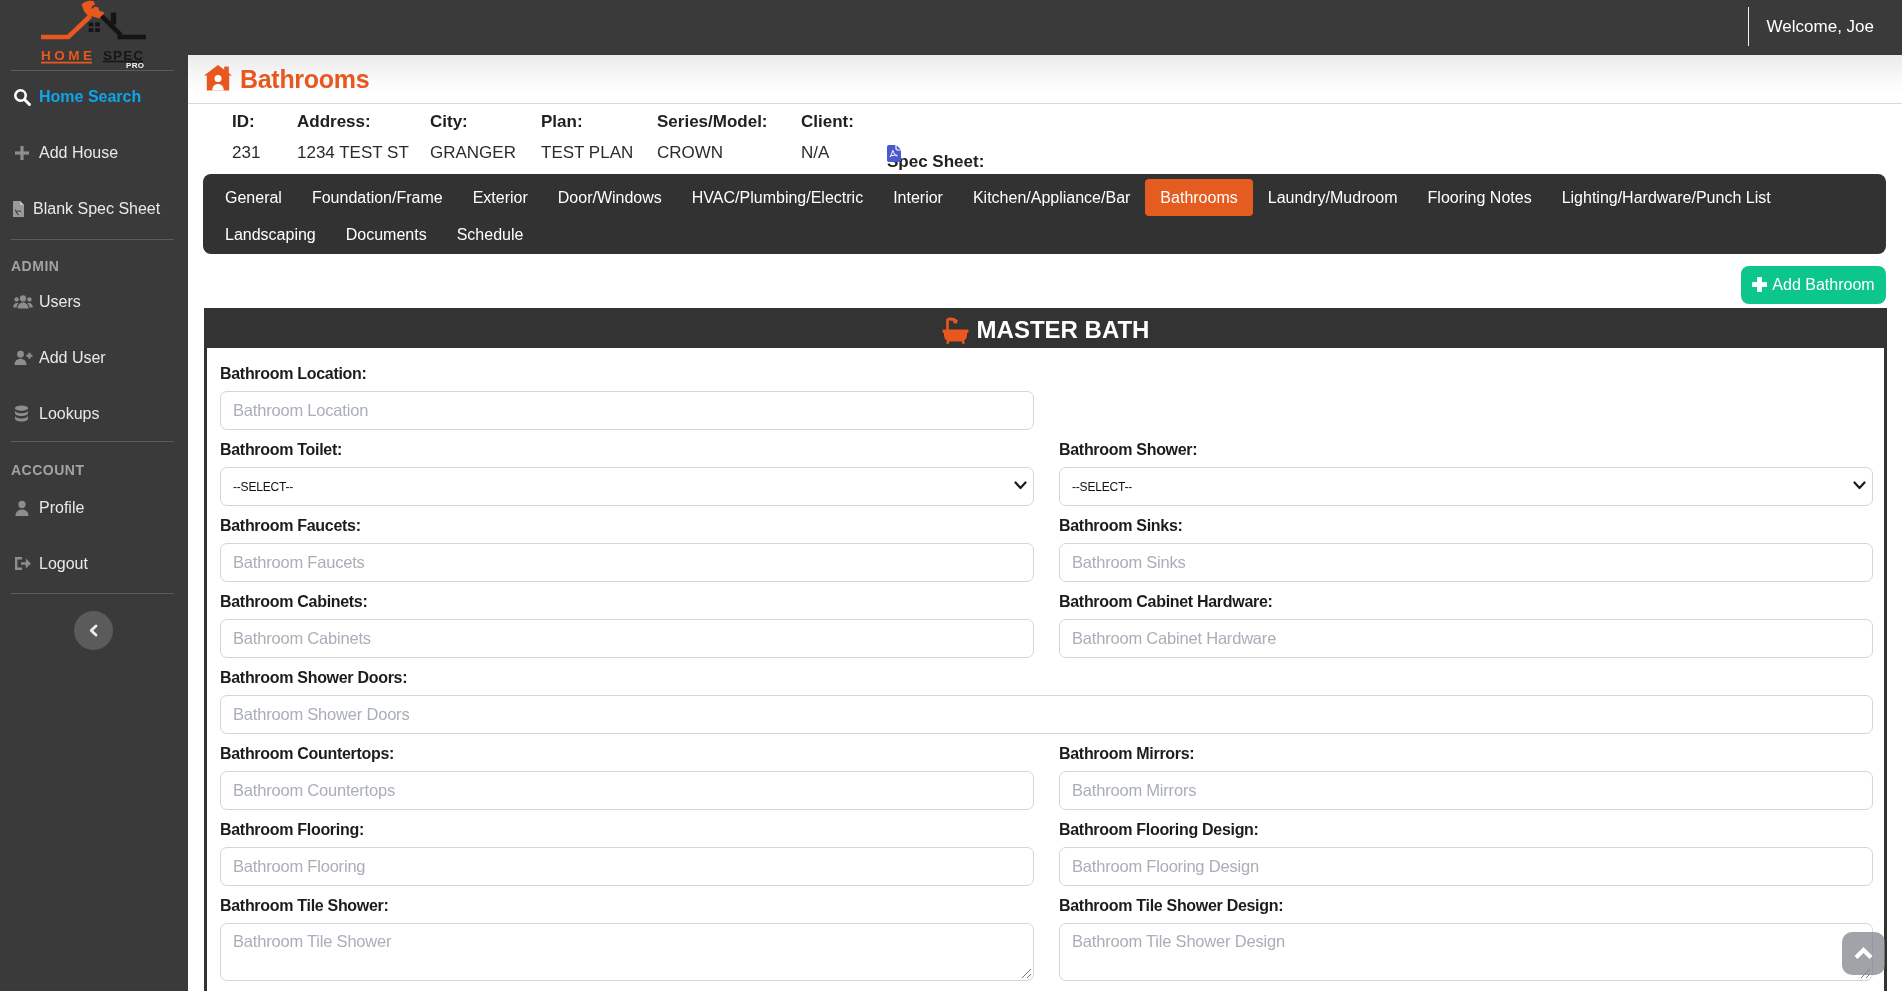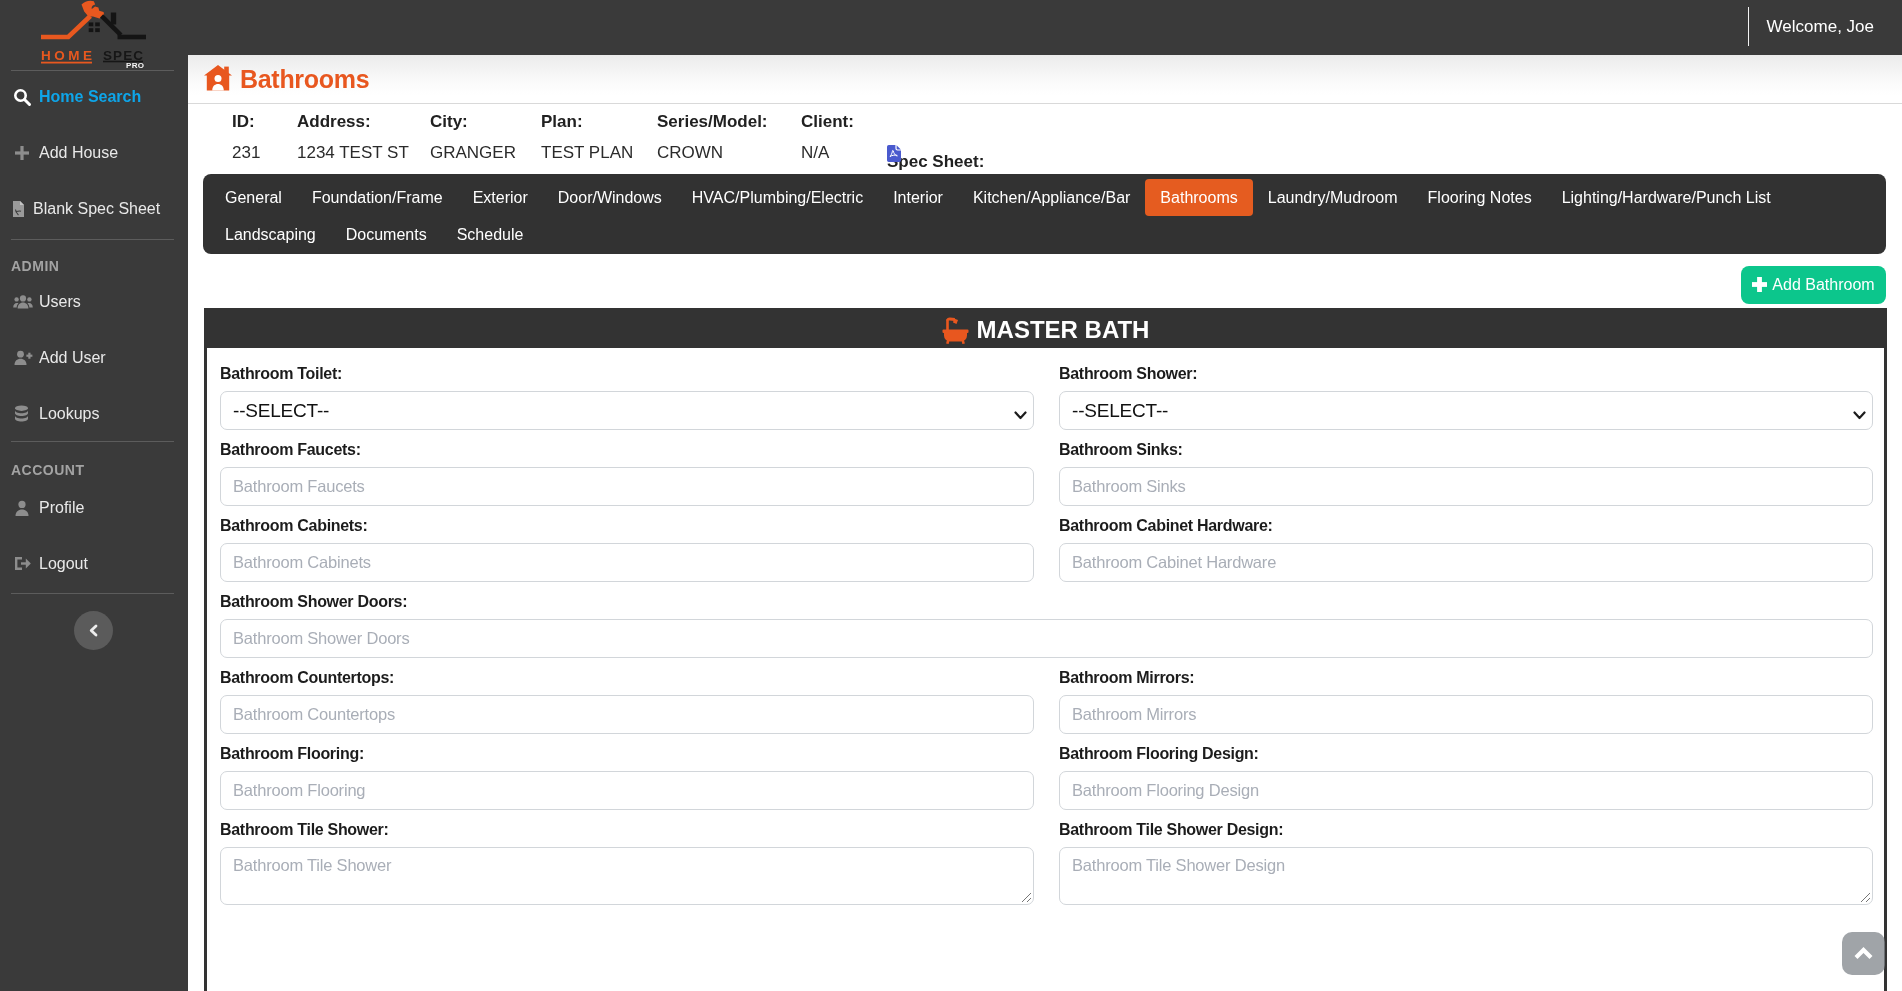--- a/index.html
+++ b/index.html
@@ -40,21 +40,21 @@
   
   #card { position:absolute; left:16px; top:253px; width:1683px; height:740px; border:3px solid #333; background:#fff; }
   #card-header { height:37px; background:#333; color:#fff; text-align:center; font-weight:bold; font-size:24px; line-height:37px; }
   #card-body { padding:15px 11px 0 13px; }
   .frow { display:flex; gap:25px; }
   .fcol { width:814px; }
   .fcol-full { width:1653px; }
   label { display:block; font-size:16px; font-weight:bold; color:#1c1c1c; margin:0 0 7px 0; line-height:21px; letter-spacing:-0.3px; }
   .inp { width:100%; height:39px; border:1px solid #d2d6da; border-radius:7px; padding:0 12px; font-size:16.5px; letter-spacing:-0.2px;
          color:#a9aeb7; background:#fff; display:flex; align-items:center; position:relative; }
-  .sel { color:#111; font-size:19px; }
+  .sel { color:#111; font-size:12px; }
   .sel .chev { position:absolute; right:6px; top:11px; }
   .ta { height:58px; align-items:flex-start; padding-top:8px; }
   .grp { margin-bottom:9px; }
   .rz { position:absolute; right:1px; bottom:1px; }
   
   #scrolltop { position:absolute; left:1654px; top:877px; width:43px; height:43px; background:rgba(128,134,139,0.75); border-radius:10px; }
 </style>
 </head>
 <body>
   <div id="topbar">
@@ -231,20 +231,24 @@
             <rect x="4.2" y="2.5" width="2.6" height="11"></rect>
             <path d="M4,3.5 a4,4 0 0 1 4,-3 l5,0.5 -0.5,3 -5,-0.5 z"></path>
             <polygon points="12,1.5 16,3 14.5,7 11,5.5"></polygon>
             <rect x="0.5" y="12.5" width="26" height="3.4" rx="1"></rect>
             <path d="M2,16 h23 v2.5 a6,6 0 0 1 -6,6 h-11 a6,6 0 0 1 -6,-6 z"></path>
             <rect x="4.5" y="23" width="2.6" height="3.8" transform="rotate(14 5.8 25)"></rect>
             <rect x="19.9" y="23" width="2.6" height="3.8" transform="rotate(-14 21.2 25)"></rect>
           </g>
         </svg><span style="vertical-align:baseline;">MASTER BATH</span></div>
       <div id="card-body">
+        <div class="grp">
+          <label>Bathroom Location:</label>
+          <div class="inp" style="width:814px;">Bathroom Location</div>
+        </div>
         <div class="frow grp">
           <div class="fcol">
             <label>Bathroom Toilet:</label>
             <div class="inp sel">--SELECT--<span class="chev"><svg width="13" height="9" viewBox="0 0 13 9">
                   <polyline points="1.5,1.5 6.5,7 11.5,1.5" fill="none" stroke="#1c1c1c" stroke-width="2.2" stroke-linecap="round" stroke-linejoin="round"></polyline>
                 </svg></span></div>
           </div>
           <div class="fcol">
             <label>Bathroom Shower:</label>
             <div class="inp sel">--SELECT--<span class="chev"><svg width="13" height="9" viewBox="0 0 13 9">

